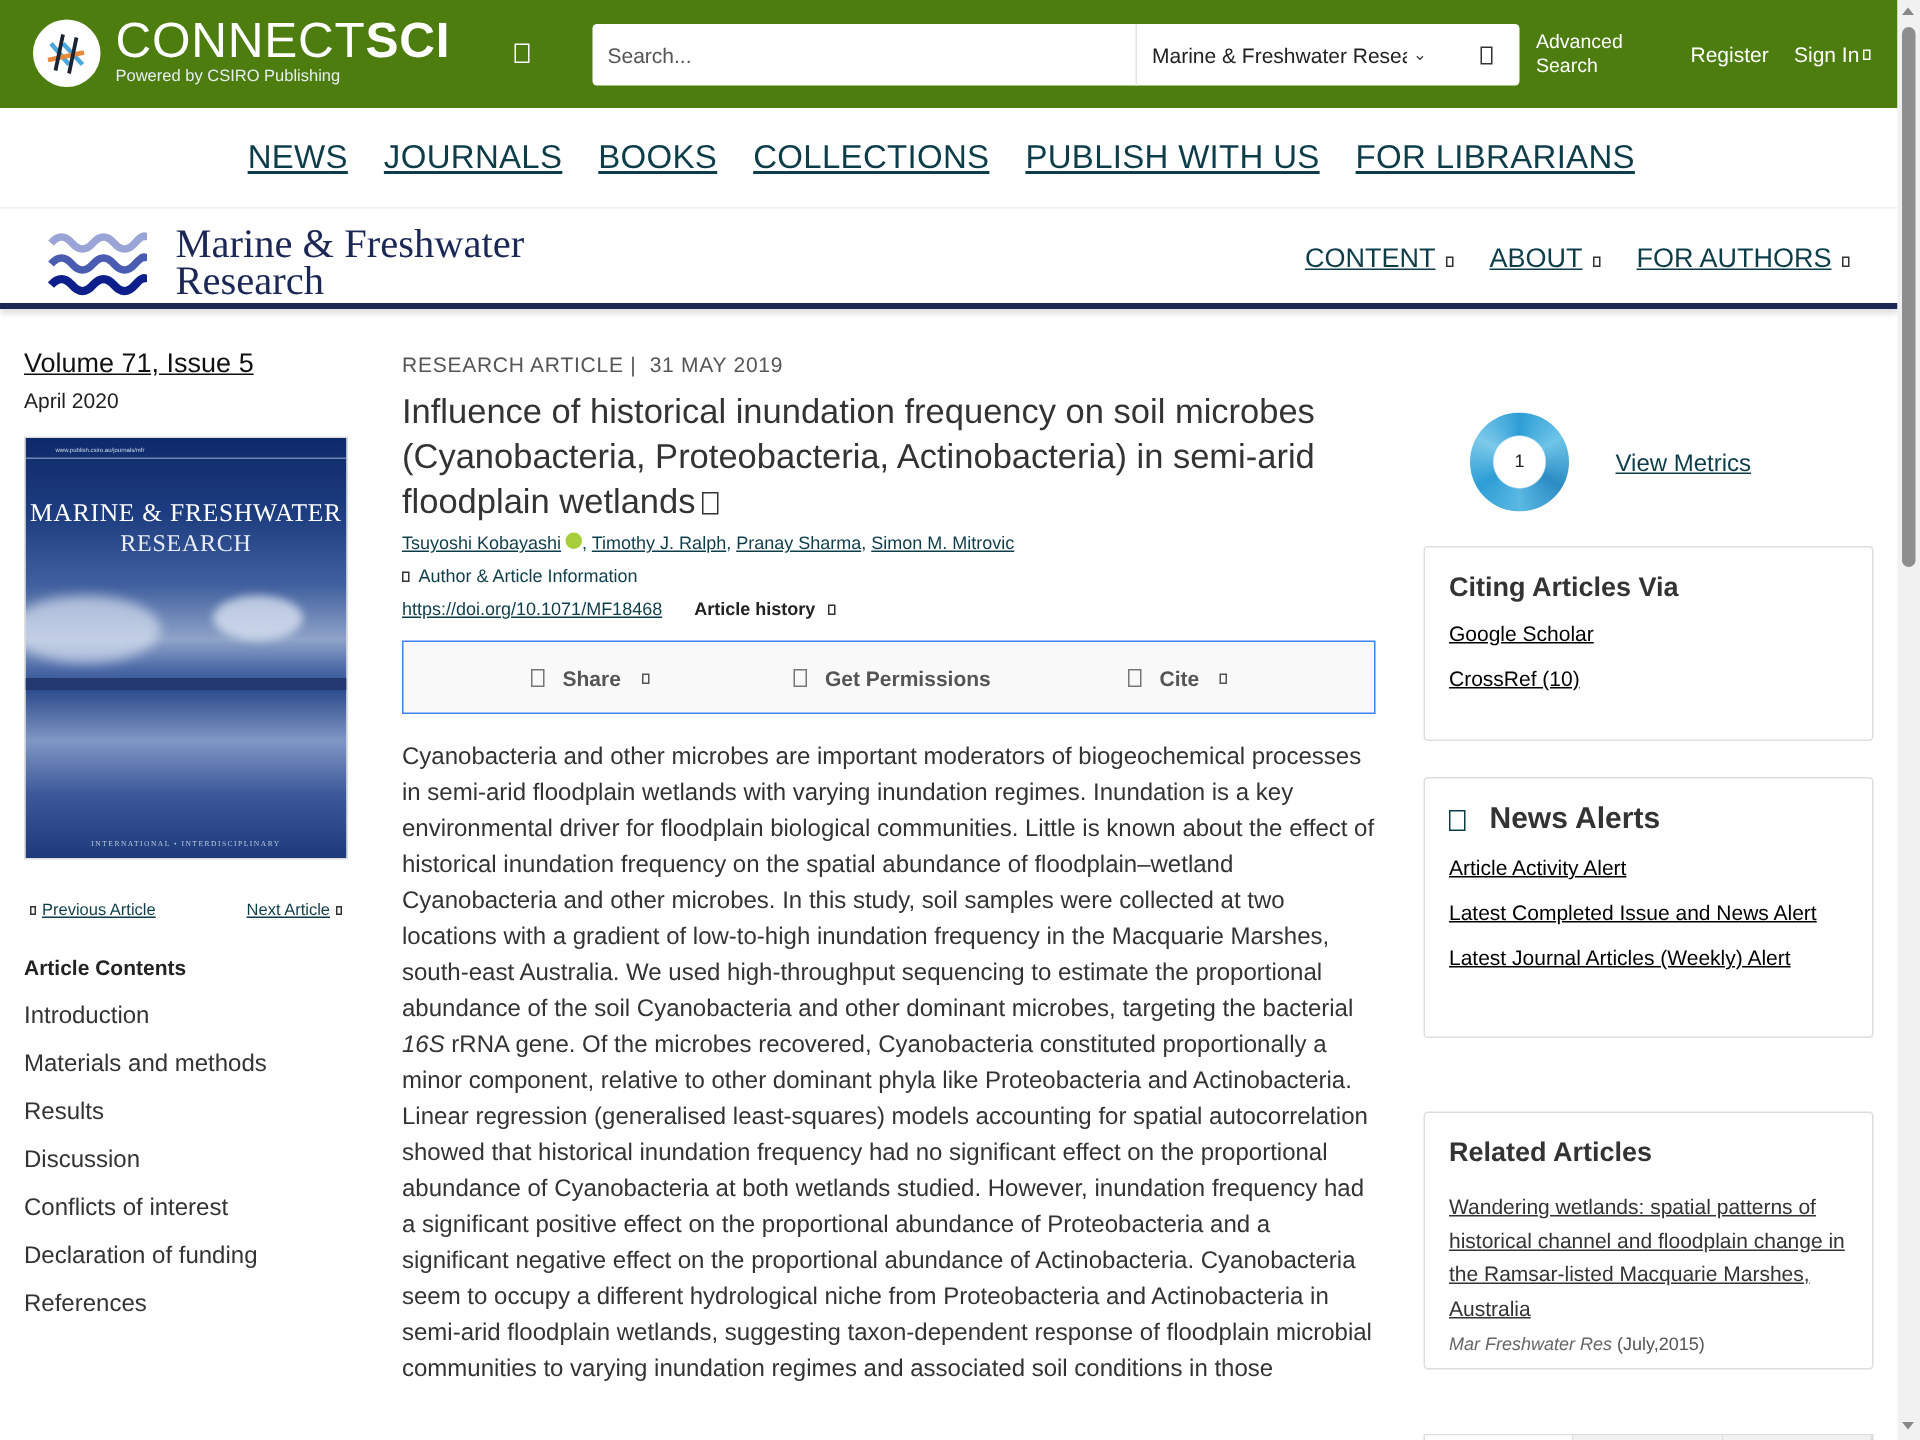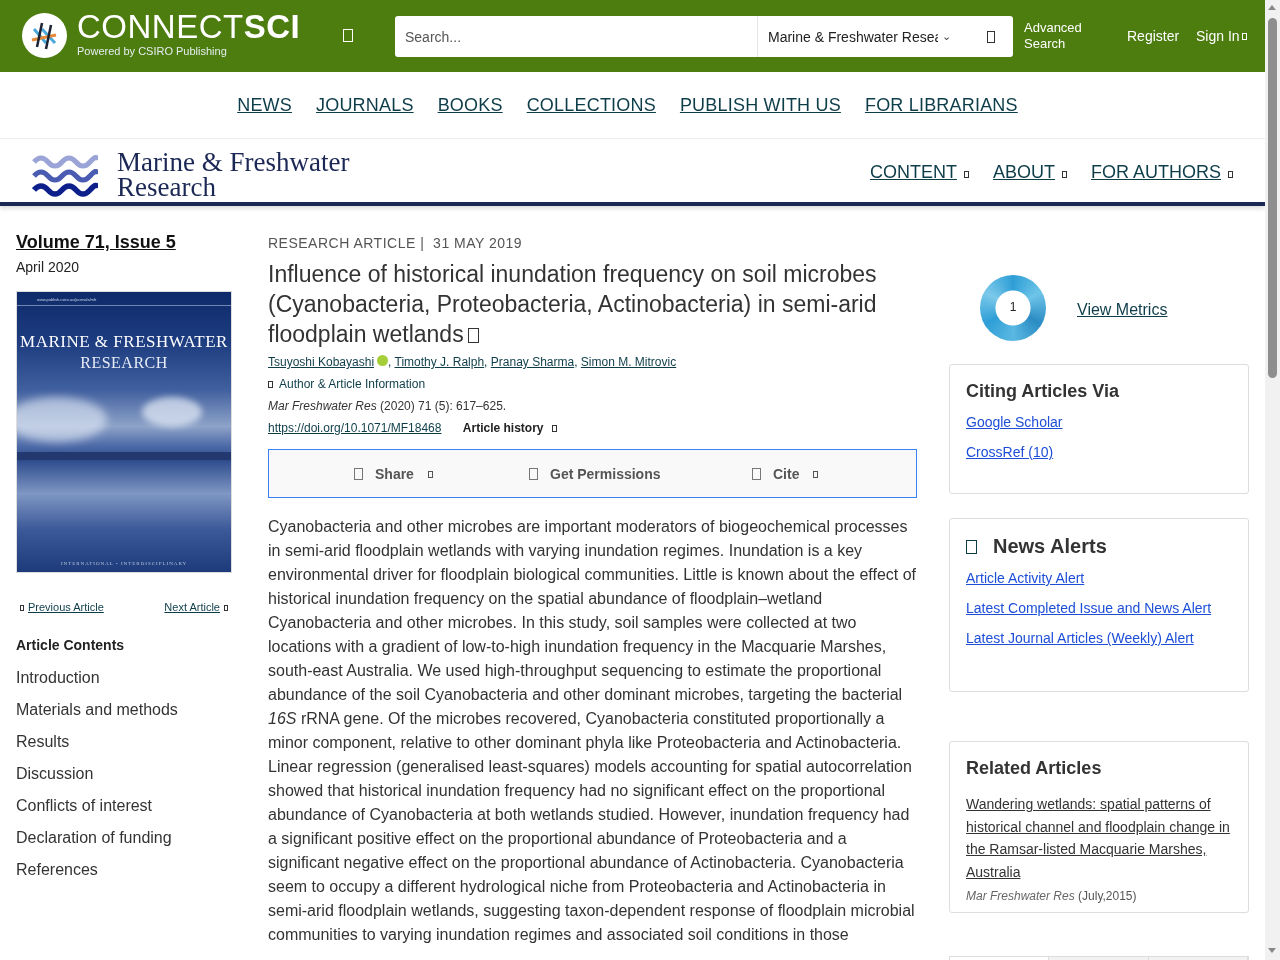--- a/index.html
+++ b/index.html
@@ -24,34 +24,34 @@
   .chev { font-size: 11px; margin-left: 4px; color: #444; }
   .search-btn { width: 44px; display: flex; align-items: center; justify-content: center; }
   .search-btn span { width: 8px; height: 12px; border: 1.2px solid #333; display: block; }
   .adv-search { position: absolute; left: 1024px; top: 20px; color: #fff; font-size: 13px; line-height: 16px; text-decoration: none; }
   .register { position: absolute; left: 1127px; top: 28px; color: #fff; font-size: 14px; text-decoration: none; }
   .signin { position: absolute; left: 1196px; top: 28px; color: #fff; font-size: 14px; text-decoration: none; }
   .signin .sq { display: inline-block; width: 5px; height: 7px; border: 1px solid #fff; margin-left: 2px; vertical-align: 1px; }
 
   
   .mainnav { position: absolute; left: 0; top: 72px; width: 1265px; height: 67px; border-bottom: 1px solid #eee; display: flex; justify-content: center; align-items: center; gap: 24px; padding-right: 10px; }
-  .mainnav a { color: #0e3d4a; font-size: 18px; text-decoration: underline; letter-spacing: 0.2px; }
+  .mainnav a { color: #0e3d4a; font-size: 22px; text-decoration: underline; letter-spacing: 0.2px; }
 
   
   .jheader { position: absolute; left: 0; top: 140px; width: 1265px; height: 66px; border-bottom: 4px solid #1b2755; box-shadow: 0 3px 4px rgba(0,0,0,0.12); }
   .jlogo { position: absolute; left: 32px; top: 10px; display: flex; align-items: center; }
   .waves { width: 66px; height: 46px; }
   .jtitle { margin-left: 19px; font-family: "Liberation Serif", serif; color: #1b2755; font-size: 27px; line-height: 25px; }
   .jnav { position: absolute; right: 32px; top: 22px; display: flex; gap: 24px; }
   .jnav a { color: #0e3d4a; font-size: 18px; text-decoration: underline; }
   .jnav .sq { display: inline-block; width: 5px; height: 7px; border: 1px solid #333; margin-left: 7px; vertical-align: 0px; }
 
   
   .left { position: absolute; left: 16px; top: 232px; width: 216px; }
-  .vol { font-size: 18px; font-weight: bold; color: #111; text-decoration: underline; display: block; }
+  .vol { font-size: 18px; font-weight: normal; color: #111; text-decoration: underline; display: block; }
   .voldate { font-size: 14px; margin-top: 6px; color: #222; }
   .cover { margin-top: 16px; width: 216px; height: 282px; border: 1px solid #ddd; position: relative; overflow: hidden;
            background: linear-gradient(180deg, #0e2a6a 0%, #1d3d80 18%, #41609f 35%, #8ea3c8 48%, #4d6aa8 55%, #2d4b8c 60%, #7f97c4 72%, #3b5898 85%, #1d3a7a 100%); }
   .cover .url { position: absolute; left: 20px; top: 5px; font-size: 4px; color: #cfd8ea; }
   .cover .line { position: absolute; left: 0; right: 0; top: 13px; border-top: 1px solid #6f86b4; }
   .cover .ct1 { position: absolute; left: 0; right: 0; top: 40px; text-align: center; font-family: "Liberation Serif", serif; color: #fff; font-size: 17px; letter-spacing: 0.5px; }
   .cover .ct2 { position: absolute; left: 0; right: 0; top: 62px; text-align: center; font-family: "Liberation Serif", serif; color: #e8ecf6; font-size: 16px; letter-spacing: 0.5px; }
   .cover .cloud1 { position: absolute; left: -10px; top: 105px; width: 100px; height: 45px; border-radius: 50%; background: rgba(230,236,248,0.6); filter: blur(4px); }
   .cover .cloud2 { position: absolute; left: 125px; top: 105px; width: 60px; height: 30px; border-radius: 50%; background: rgba(230,236,248,0.7); filter: blur(3px); }
   .cover .shore { position: absolute; left: 0; right: 0; top: 160px; height: 8px; background: #22386e; }
@@ -84,21 +84,21 @@
   .tool .dd { display: inline-block; width: 5px; height: 7px; border: 1px solid #555; margin-left: 14px; }
   .abstract { margin-top: 17px; font-size: 16px; line-height: 24px; color: #333; }
 
   
   .altmetric { position: absolute; left: 980px; top: 275px; width: 66px; height: 66px; border-radius: 50%;
                background: radial-gradient(circle, #fff 0 17px, transparent 18px), conic-gradient(#2e9ed6, #6ec4e8, #2b8cc4, #5ab8e2, #2e9ed6, #7cc9ea, #2e9ed6); }
   .altmetric span { position: absolute; left: 0; right: 0; top: 25px; text-align: center; font-size: 12px; color: #222; }
   .viewmetrics { position: absolute; left: 1077px; top: 301px; font-size: 16px; color: #0e3d4a; text-decoration: underline; }
   .card { position: absolute; left: 949px; width: 300px; border: 1px solid #ddd; border-radius: 3px; padding: 16px 16px; background: #fff; }
   .card h3 { font-size: 18px; color: #333; font-weight: bold; }
-  .card .links a { display: block; font-size: 14px; color: #1d4ed8; text-decoration: underline; margin-top: 10px; line-height: 20px; }
+  .card .links a { display: block; font-size: 14px; color: #000000; text-decoration: underline; margin-top: 10px; line-height: 20px; }
   .card.citing { top: 364px; height: 130px; }
   .card.citing .links { margin-top: 8px; }
   .card.alerts { top: 518px; height: 174px; }
   .card.alerts h3 { font-size: 20px; display: flex; align-items: center; }
   .card.alerts h3 .sq { display: inline-block; width: 11px; height: 14px; border: 1.5px solid #0e3d4a; margin-right: 16px; }
   .card.alerts .links { margin-top: 8px; }
   .card.related { top: 741px; height: 172px; }
   .card.related .ra-link { display: block; margin-top: 14px; font-size: 14px; line-height: 22.5px; color: #333; text-decoration: underline; }
   .card.related .ra-meta { margin-top: 6px; font-size: 12px; color: #555; }
   .card.related .ra-meta i { color: #666; }
@@ -209,21 +209,20 @@
 <main class="center">
   <div class="kicker"><span>RESEARCH ARTICLE</span> <span>|</span>&nbsp; <span>31 MAY 2019</span></div>
   <h1 class="title"><span>Influence of historical inundation frequency on soil microbes (Cyanobacteria, Proteobacteria, Actinobacteria) in semi-arid floodplain wetlands</span><span class="sq"></span></h1>
   <div class="authors">
     <a href="#">Tsuyoshi Kobayashi</a><span class="orcid"></span>, 
     <a href="#">Timothy J. Ralph</a>, 
     <a href="#">Pranay Sharma</a>, 
     <a href="#">Simon M. Mitrovic</a>
   </div>
   <div class="aainfo"><span class="sq"></span><span>Author &amp; Article Information</span></div>
-  <div class="cite-line"><i>Mar Freshwater Res</i> <span>(2020) 71 (5): 617–625.</span></div>
   <div class="doi-line">
     <a href="#">https://doi.org/10.1071/MF18468</a>
     <span class="ahist"><span>Article history</span><span class="sq"></span></span>
   </div>
   <div class="toolbar">
     <div class="tool" style="left:85px;">
         <span class="ic"></span>
         <span>Share</span>
         <span class="dd"></span>
       </div>

